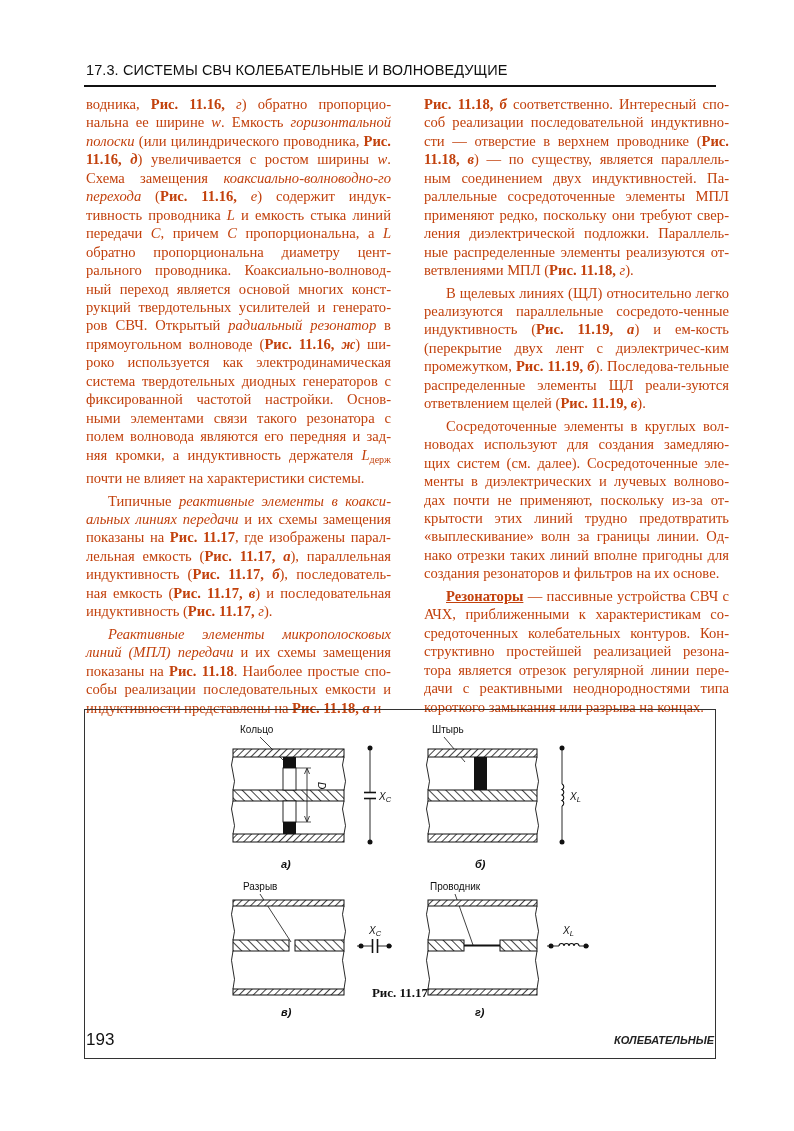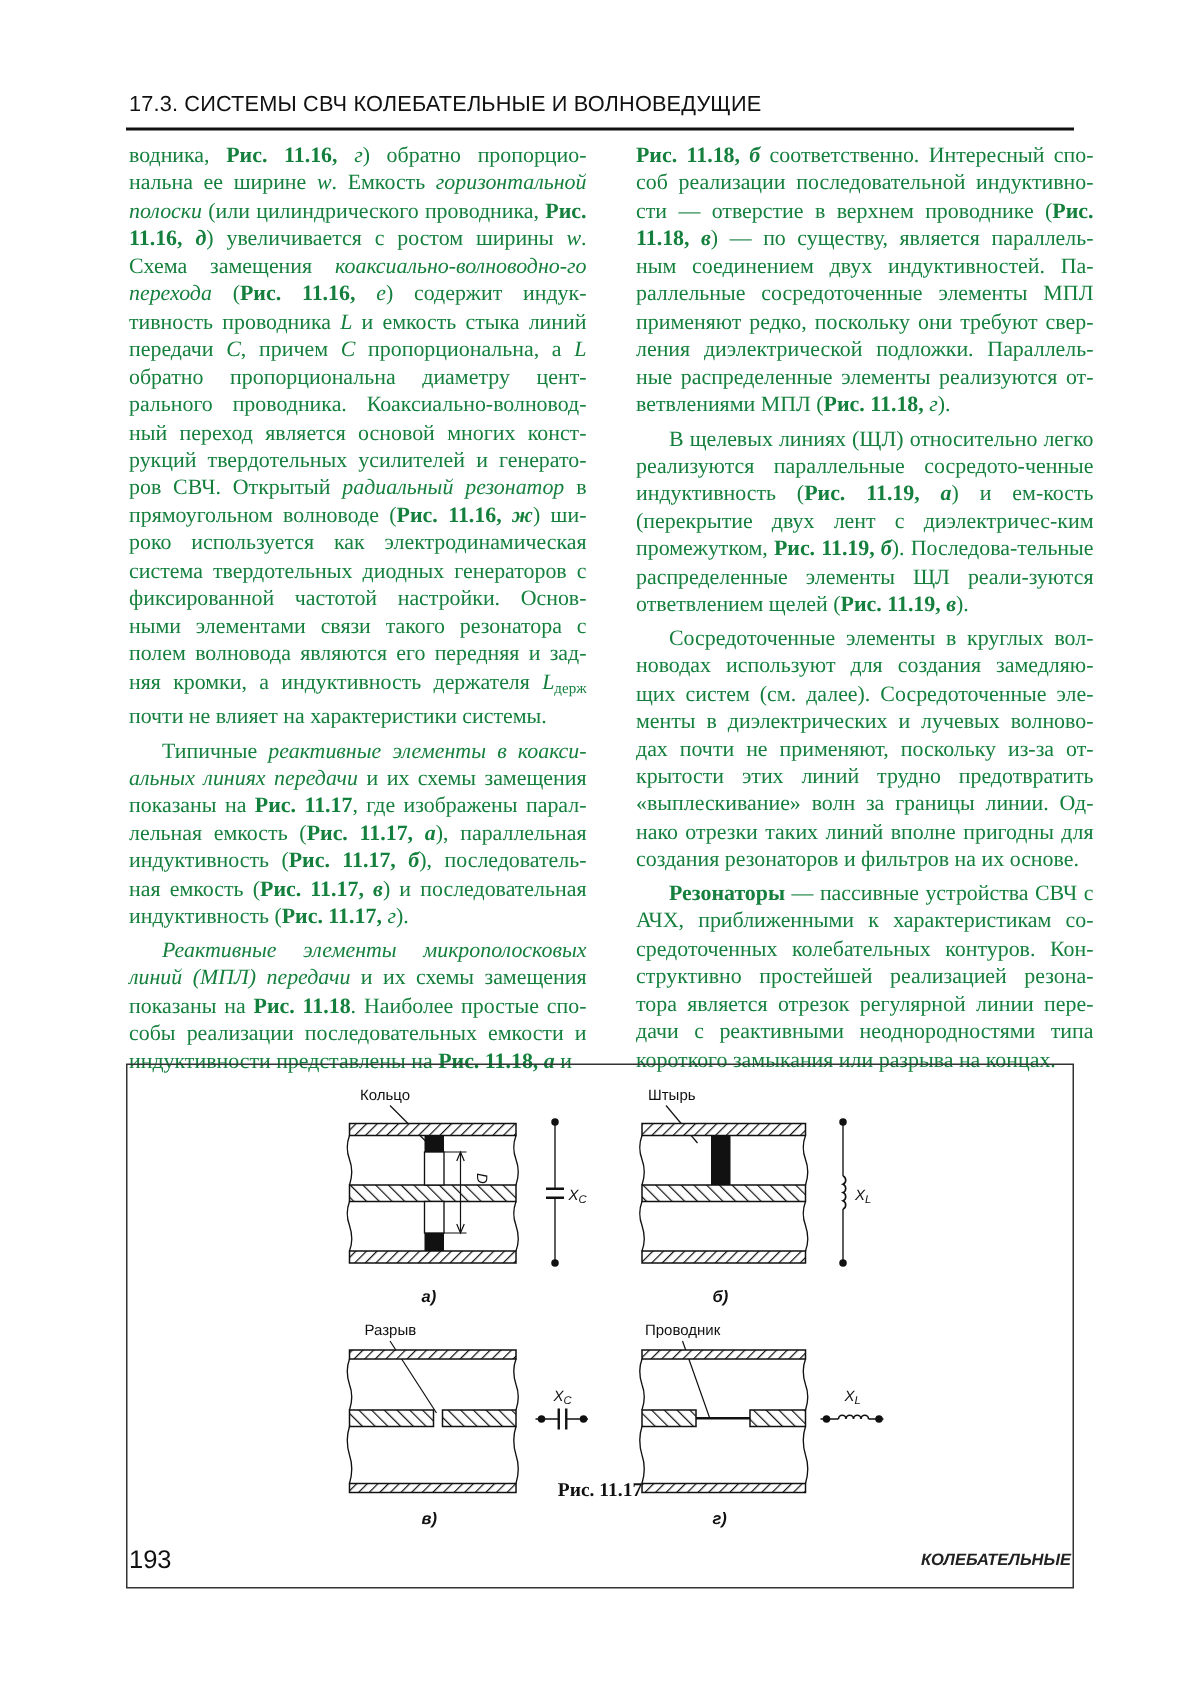--- a/index.html
+++ b/index.html
@@ -6,21 +6,21 @@
   body { width: 794px; height: 1131px; position: relative; overflow: hidden; color: #1a1a1a; }
   .running-head {
     position: absolute; left: 86px; top: 62px; width: 630px;
     font-family: "Liberation Sans", sans-serif; font-size: 14.5px; letter-spacing: 0.1px;
     color: #111;
   }
   .head-rule { position: absolute; left: 84px; top: 85px; width: 632px; height: 2px; background: #111; }
   .col {
     position: absolute; top: 95px; width: 305px;
     font-family: "Liberation Serif", serif; font-size: 14.6px; line-height: 18.45px;
-    text-align: justify; hyphens: manual; color: #15803d;
+    text-align: justify; hyphens: manual; color: #c2410c;
   }
   .col p { margin: 0; }
   .col p.indent { text-indent: 22px; margin-top: 4px; }
   .col-left { left: 86px; }
   .col-right { left: 424px; }
   .figure-box {
     position: absolute; left: 84px; top: 665px; width: 630px; height: 348px;
     border: 1px solid #333;
     margin-top: 44px;
   }
@@ -49,21 +49,21 @@
 <div class="col col-left">
   <p><span>водника, </span><span style="font-weight: bold;">Рис. 11.16, </span><span style="font-style: italic;">г</span><span>) обратно пропорцио-нальна ее ширине </span><span style="font-style: italic;">w</span><span>. Емкость </span><span style="font-style: italic;">горизонтальной полоски</span><span> (или цилиндрического проводника, </span><span style="font-weight: bold;">Рис. 11.16, </span><span style="font-weight: bold; font-style: italic;">д</span><span>) увеличивается с ростом ширины </span><span style="font-style: italic;">w</span><span>. Схема замещения </span><span style="font-style: italic;">коаксиально-волноводно-го перехода</span><span> (</span><span style="font-weight: bold;">Рис. 11.16, </span><span style="font-style: italic;">е</span><span>) содержит индук-тивность проводника </span><span style="font-style: italic;">L</span><span> и емкость стыка линий передачи </span><span style="font-style: italic;">C</span><span>, причем </span><span style="font-style: italic;">C</span><span> пропорциональна, а </span><span style="font-style: italic;">L</span><span> обратно пропорциональна диаметру цент-рального проводника. Коаксиально-волновод-ный переход является основой многих конст-рукций твердотельных усилителей и генерато-ров СВЧ. Открытый </span><span style="font-style: italic;">радиальный резонатор</span><span> в прямоугольном волноводе (</span><span style="font-weight: bold;">Рис. 11.16, </span><span style="font-weight: bold; font-style: italic;">ж</span><span>) ши-роко используется как электродинамическая система твердотельных диодных генераторов с фиксированной частотой настройки. Основ-ными элементами связи такого резонатора с полем волновода являются его передняя и зад-няя кромки, а индуктивность держателя </span><span style="font-style: italic;">L</span><sub style="font-size: 10px; vertical-align: -3px;">держ</sub><span> почти не влияет на характеристики системы.</span></p>
   <p class="indent"><span>Типичные </span><span style="font-style: italic;">реактивные элементы в коакси-альных линиях передачи</span><span> и их схемы замещения показаны на </span><span style="font-weight: bold;">Рис. 11.17</span><span>, где изображены парал-лельная емкость (</span><span style="font-weight: bold;">Рис. 11.17, </span><span style="font-weight: bold; font-style: italic;">а</span><span>), параллельная индуктивность (</span><span style="font-weight: bold;">Рис. 11.17, </span><span style="font-weight: bold; font-style: italic;">б</span><span>), последователь-ная емкость (</span><span style="font-weight: bold;">Рис. 11.17, </span><span style="font-weight: bold; font-style: italic;">в</span><span>) и последовательная индуктивность (</span><span style="font-weight: bold;">Рис. 11.17, </span><span style="font-style: italic;">г</span><span>).</span></p>
   <p class="indent"><span style="font-style: italic;">Реактивные элементы микрополосковых линий (МПЛ) передачи</span><span> и их схемы замещения показаны на </span><span style="font-weight: bold;">Рис. 11.18</span><span>. Наиболее простые спо-собы реализации последовательных емкости и индуктивности представлены на </span><span style="font-weight: bold;">Рис. 11.18, </span><span style="font-weight: bold; font-style: italic;">а</span><span> и</span></p>
 </div>
 
 <div class="col col-right">
   <p><span style="font-weight: bold;">Рис. 11.18, </span><span style="font-weight: bold; font-style: italic;">б</span><span> соответственно. Интересный спо-соб реализации последовательной индуктивно-сти — отверстие в верхнем проводнике (</span><span style="font-weight: bold;">Рис. 11.18, </span><span style="font-weight: bold; font-style: italic;">в</span><span>) — по существу, является параллель-ным соединением двух индуктивностей. Па-раллельные сосредоточенные элементы МПЛ применяют редко, поскольку они требуют свер-ления диэлектрической подложки. Параллель-ные распределенные элементы реализуются от-ветвлениями МПЛ (</span><span style="font-weight: bold;">Рис. 11.18, </span><span style="font-style: italic;">г</span><span>).</span></p>
   <p class="indent"><span>В щелевых линиях (ЩЛ) относительно легко реализуются параллельные сосредото-ченные индуктивность (</span><span style="font-weight: bold;">Рис. 11.19, </span><span style="font-weight: bold; font-style: italic;">а</span><span>) и ем-кость (перекрытие двух лент с диэлектричес-ким промежутком, </span><span style="font-weight: bold;">Рис. 11.19, </span><span style="font-weight: bold; font-style: italic;">б</span><span>). Последова-тельные распределенные элементы ЩЛ реали-зуются ответвлением щелей (</span><span style="font-weight: bold;">Рис. 11.19, </span><span style="font-weight: bold; font-style: italic;">в</span><span>).</span></p>
   <p class="indent"><span>Сосредоточенные элементы в круглых вол-новодах используют для создания замедляю-щих систем (см. далее). Сосредоточенные эле-менты в диэлектрических и лучевых волново-дах почти не применяют, поскольку из-за от-крытости этих линий трудно предотвратить «выплескивание» волн за границы линии. Од-нако отрезки таких линий вполне пригодны для создания резонаторов и фильтров на их основе.</span></p>
-  <p class="indent"><span style="font-weight: bold;">Резонаторы</span><span> — пассивные устройства СВЧ с АЧХ, приближенными к характеристикам со-средоточенных колебательных контуров. Кон-структивно простейшей реализацией резона-тора является отрезок регулярной линии пере-дачи с реактивными неоднородностями типа короткого замыкания или разрыва на концах.</span></p>
+  <p class="indent"><span style="font-weight: bold; text-decoration: underline;">Резонаторы</span><span> — пассивные устройства СВЧ с АЧХ, приближенными к характеристикам со-средоточенных колебательных контуров. Кон-структивно простейшей реализацией резона-тора является отрезок регулярной линии пере-дачи с реактивными неоднородностями типа короткого замыкания или разрыва на концах.</span></p>
 </div>
 
 <div class="figure-box">
   <svg class="figure-svg" width="630" height="348" viewBox="0 0 630 348">
     <defs>
       <pattern id="hatchA" width="5" height="5" patternUnits="userSpaceOnUse" patternTransform="rotate(45)">
         <rect width="5" height="5" fill="#fff"></rect>
         <line x1="0" y1="0" x2="0" y2="5" stroke="#111" stroke-width="1.6"></line>
       </pattern>
       <pattern id="hatchB" width="6" height="6" patternUnits="userSpaceOnUse" patternTransform="rotate(-45)">

